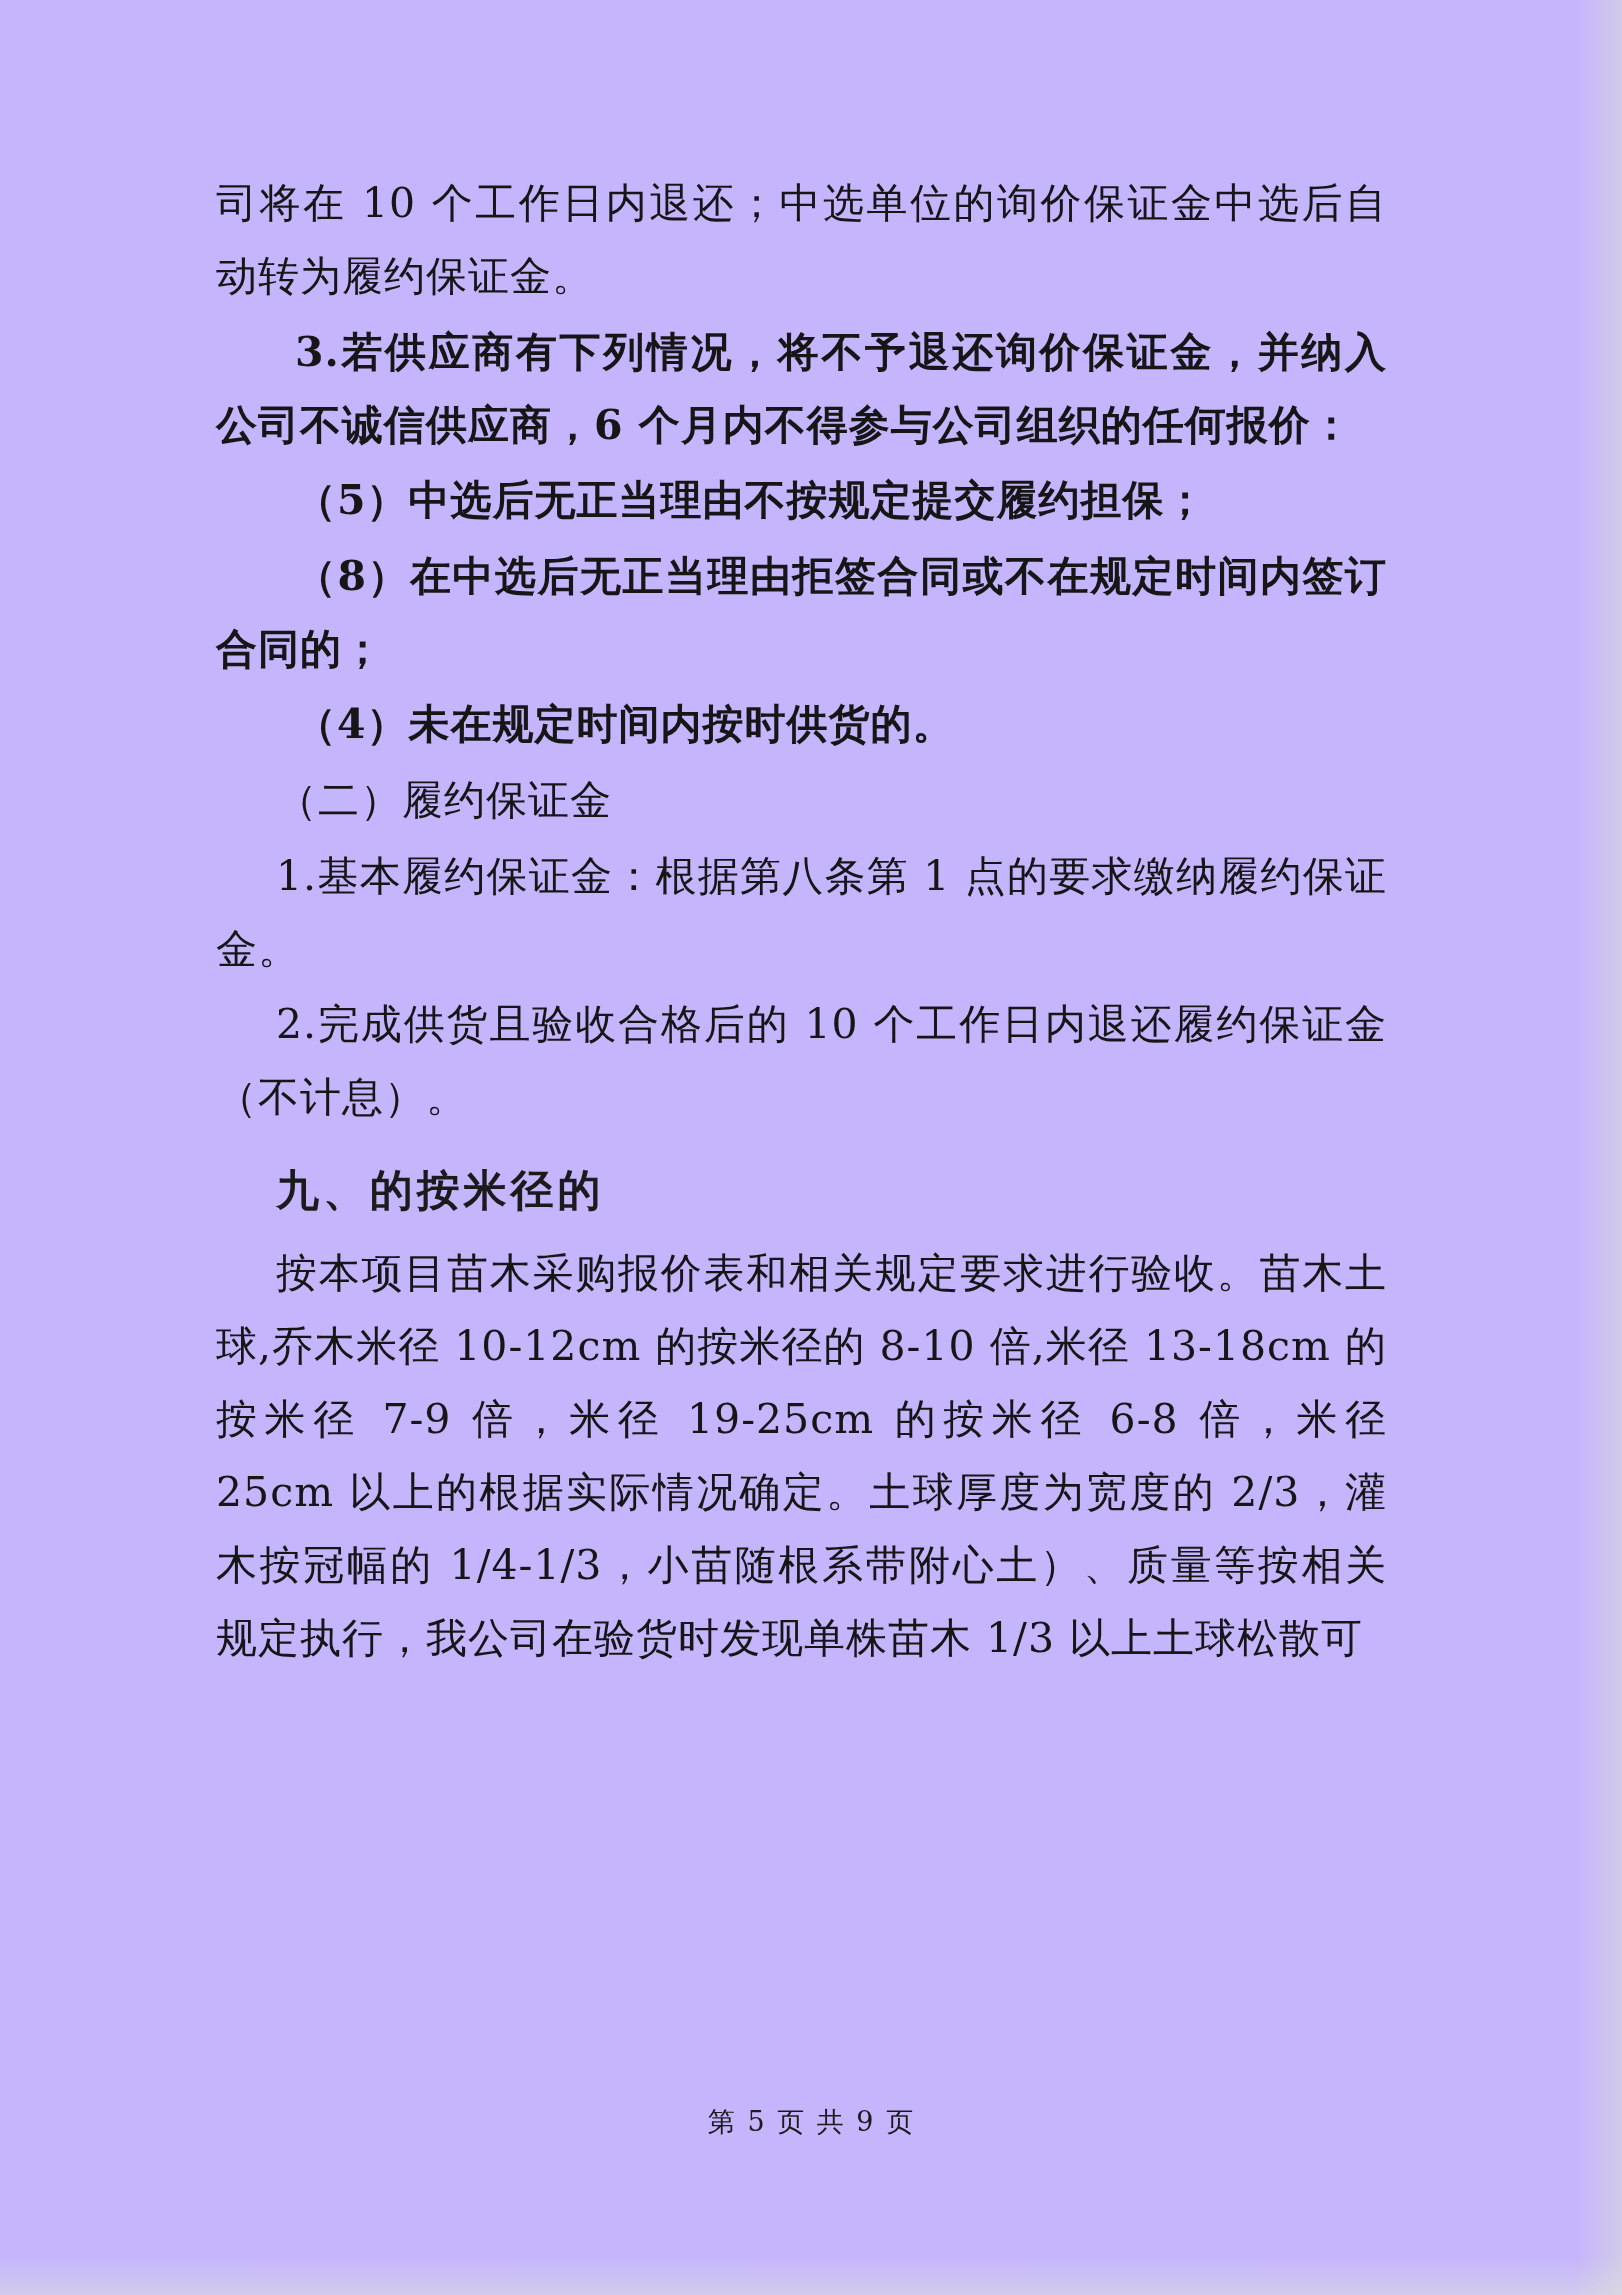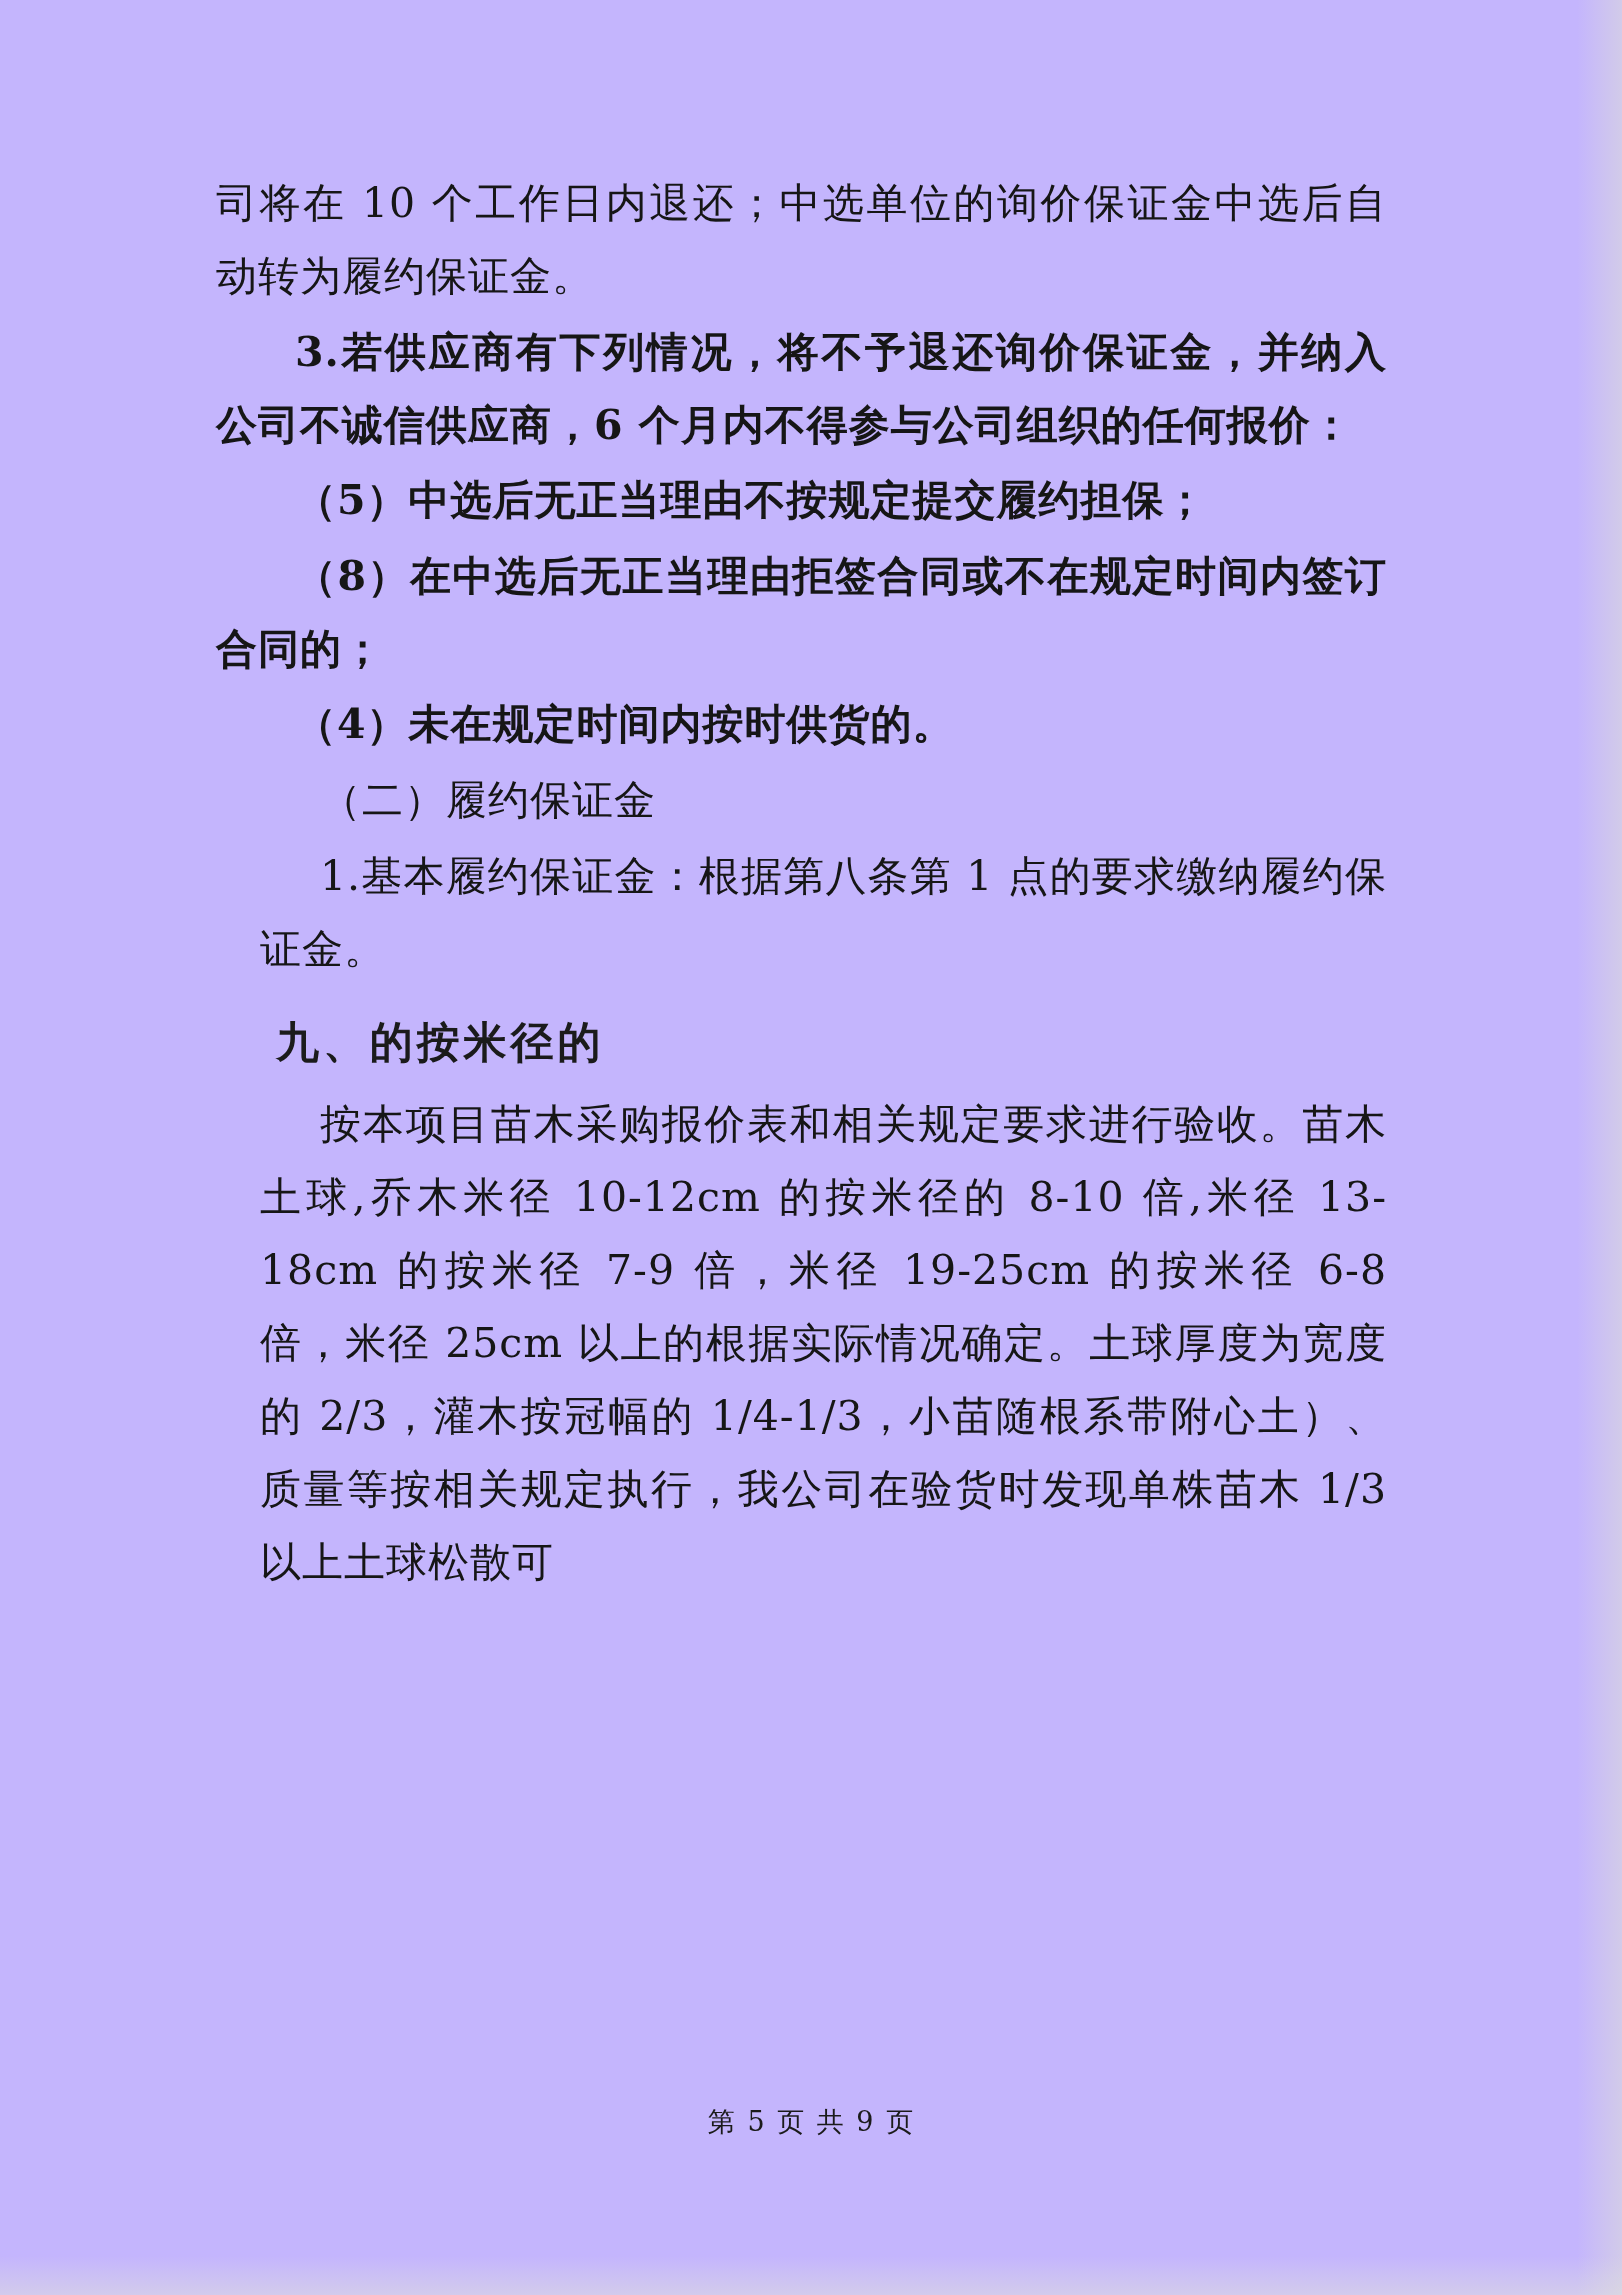--- a/index.html
+++ b/index.html
@@ -55,21 +55,20 @@
     font-size: 41px;
     line-height: 73px;
     letter-spacing: 1px;
     text-align: justify;
     text-justify: inter-character;
     color: #161616;
   }
 
   p.indent {
     text-indent: 60px;
-    margin-left: 44px;
   }
 
   p.indent-sub {
     text-indent: 79px;
   }
 
   .bold {
     font-weight: 700;
   }
 
@@ -109,20 +108,21 @@
 
     <p class="para indent-sub bold">（8）在中选后无正当理由拒签合同或不在规定时间内签订合同的；</p>
 
 
     <p class="para indent-sub bold">（4）未在规定时间内按时供货的。</p>
 
     <p class="para indent">（二）履约保证金</p>
 
     <p class="para indent">1.基本履约保证金：根据第八条第 1 点的要求缴纳履约保证金。</p>
 
+    <p class="para indent">2.完成供货且验收合格后的 10 个工作日内退还履约保证金（不计息）。</p>
 
     <p class="heading">九、的按米径的</p>
 
     <p class="para indent">按本项目苗木采购报价表和相关规定要求进行验收。苗木土球,乔木米径 10-12cm 的按米径的 8-10 倍,米径 13-18cm 的按米径 7-9 倍，米径 19-25cm 的按米径 6-8 倍，米径 25cm 以上的根据实际情况确定。土球厚度为宽度的 2/3，灌木按冠幅的 1/4-1/3，小苗随根系带附心土）、质量等按相关规定执行，我公司在验货时发现单株苗木 1/3 以上土球松散可</p>
 
   </div>
 
   <div class="footer">第 5 页 共 9 页</div>
 
   <div class="scan-edge-right"></div>

